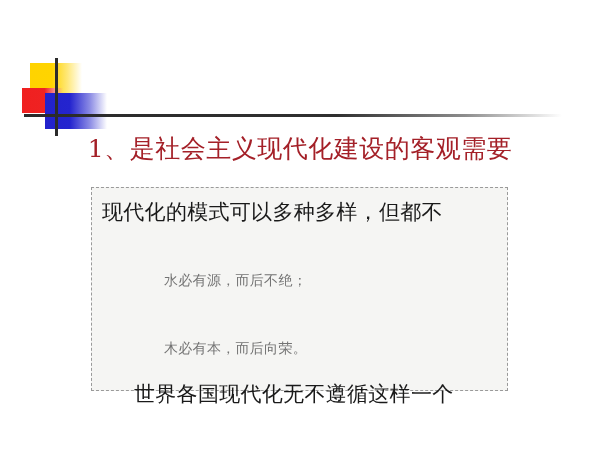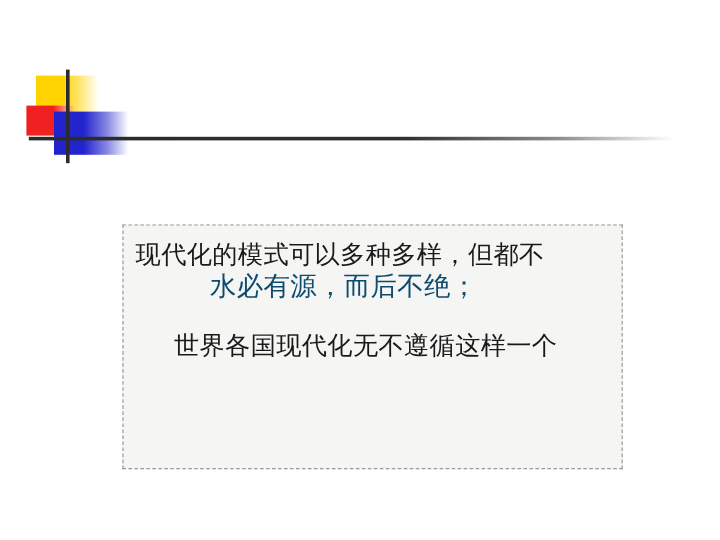--- a/index.html
+++ b/index.html
@@ -80,72 +80,76 @@
     font-size: 25px;
     line-height: 32px;
     letter-spacing: 0.5px;
     font-family: "DejaVu Serif", "Liberation Serif", serif;
     white-space: nowrap;
   }
 
   
   #body-box {
     position: absolute;
-    left: 102px;
+    left: 91px;
     top: 187px;
     width: 417px;
     height: 204px;
     box-sizing: border-box;
     background: #f5f5f3;
     border: 1px dashed #9a9a9a;
     padding: 10px 8px 8px 10px;
   }
   .body-line {
     color: #1a1a1a;
     font-size: 21px;
     line-height: 28px;
     letter-spacing: 0.3px;
     white-space: nowrap;
     font-family: "DejaVu Serif", "Liberation Serif", serif;
   }
   .quote-line {
-    color: #0c4a6e;
-    font-size: 22px;
+    color: #737373;
+    font-size: 14px;
     line-height: 28px;
     letter-spacing: 0.3px;
     white-space: nowrap;
     padding-left: 62px;
     font-family: "DejaVu Serif", "Liberation Serif", serif;
+    margin-top: 40px;
   }
   .spacer-line {
     height: 20px;
   }
   .indent-1 {
     padding-left: 32px;
+    font-family: Liberation Mono, monospace;
   }
 </style>
 </head>
 <body>
 
 <div id="slide">
 
   <div id="logo">
     <div class="block" id="block-yellow"></div>
     <div class="block" id="block-red"></div>
     <div class="block" id="block-blue"></div>
     <div id="line-vertical"></div>
     <div id="line-horizontal"></div>
   </div>
 
+  <div id="title">1、是社会主义现代化建设的客观需要</div>
 
   <div id="body-box">
 
     <div class="body-line">现代化的模式可以多种多样，但都不</div>
 
     <div class="quote-line">水必有源，而后不绝；</div>
+    <div class="quote-line">木必有本，而后向荣。</div>
 
     <div class="spacer-line"></div>
 
     <div class="body-line indent-1">世界各国现代化无不遵循这样一个</div>
 
   </div>
 
 </div>
 
 </body></html>

